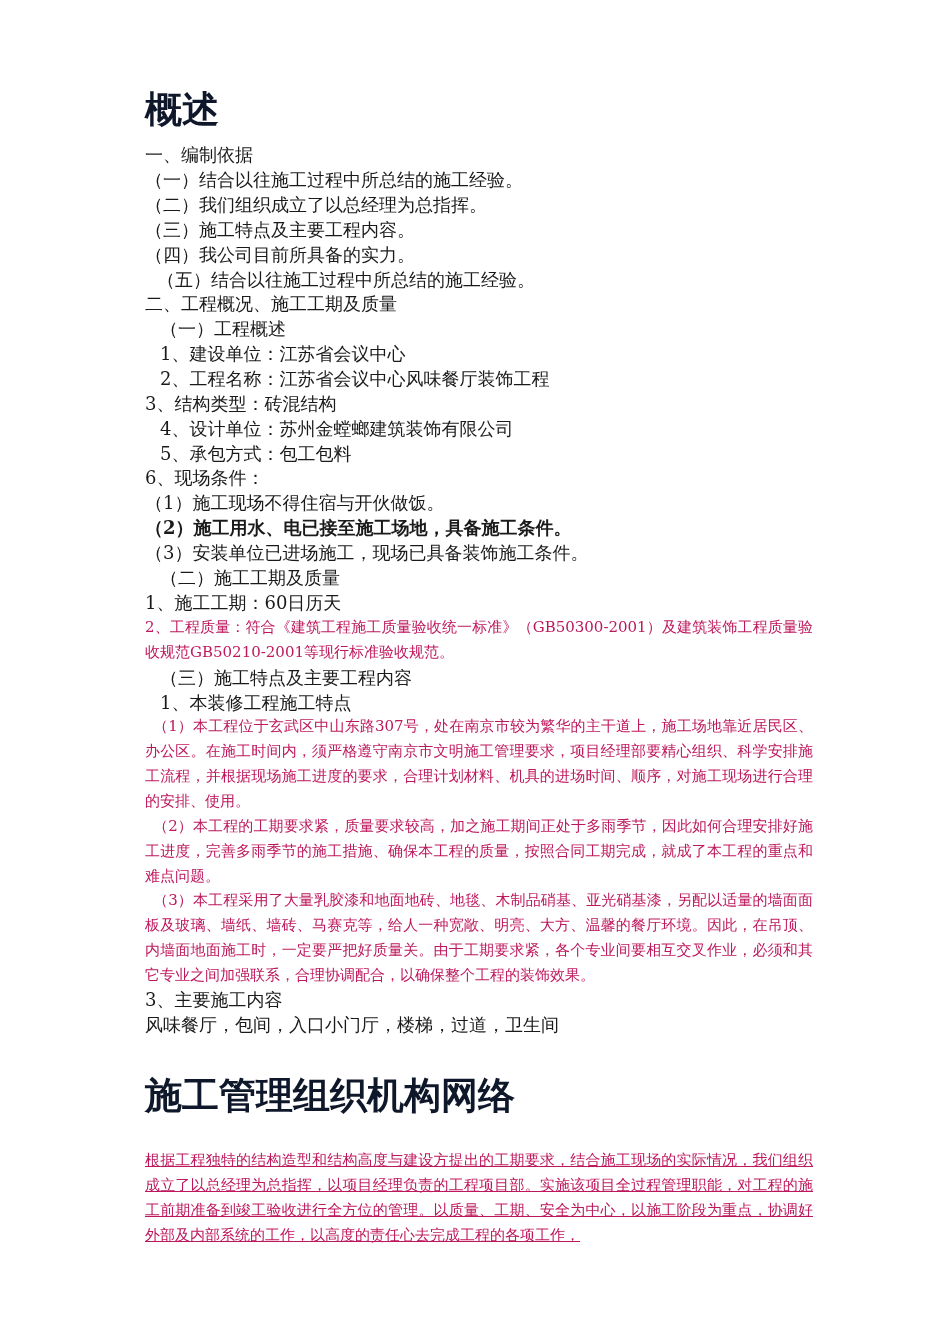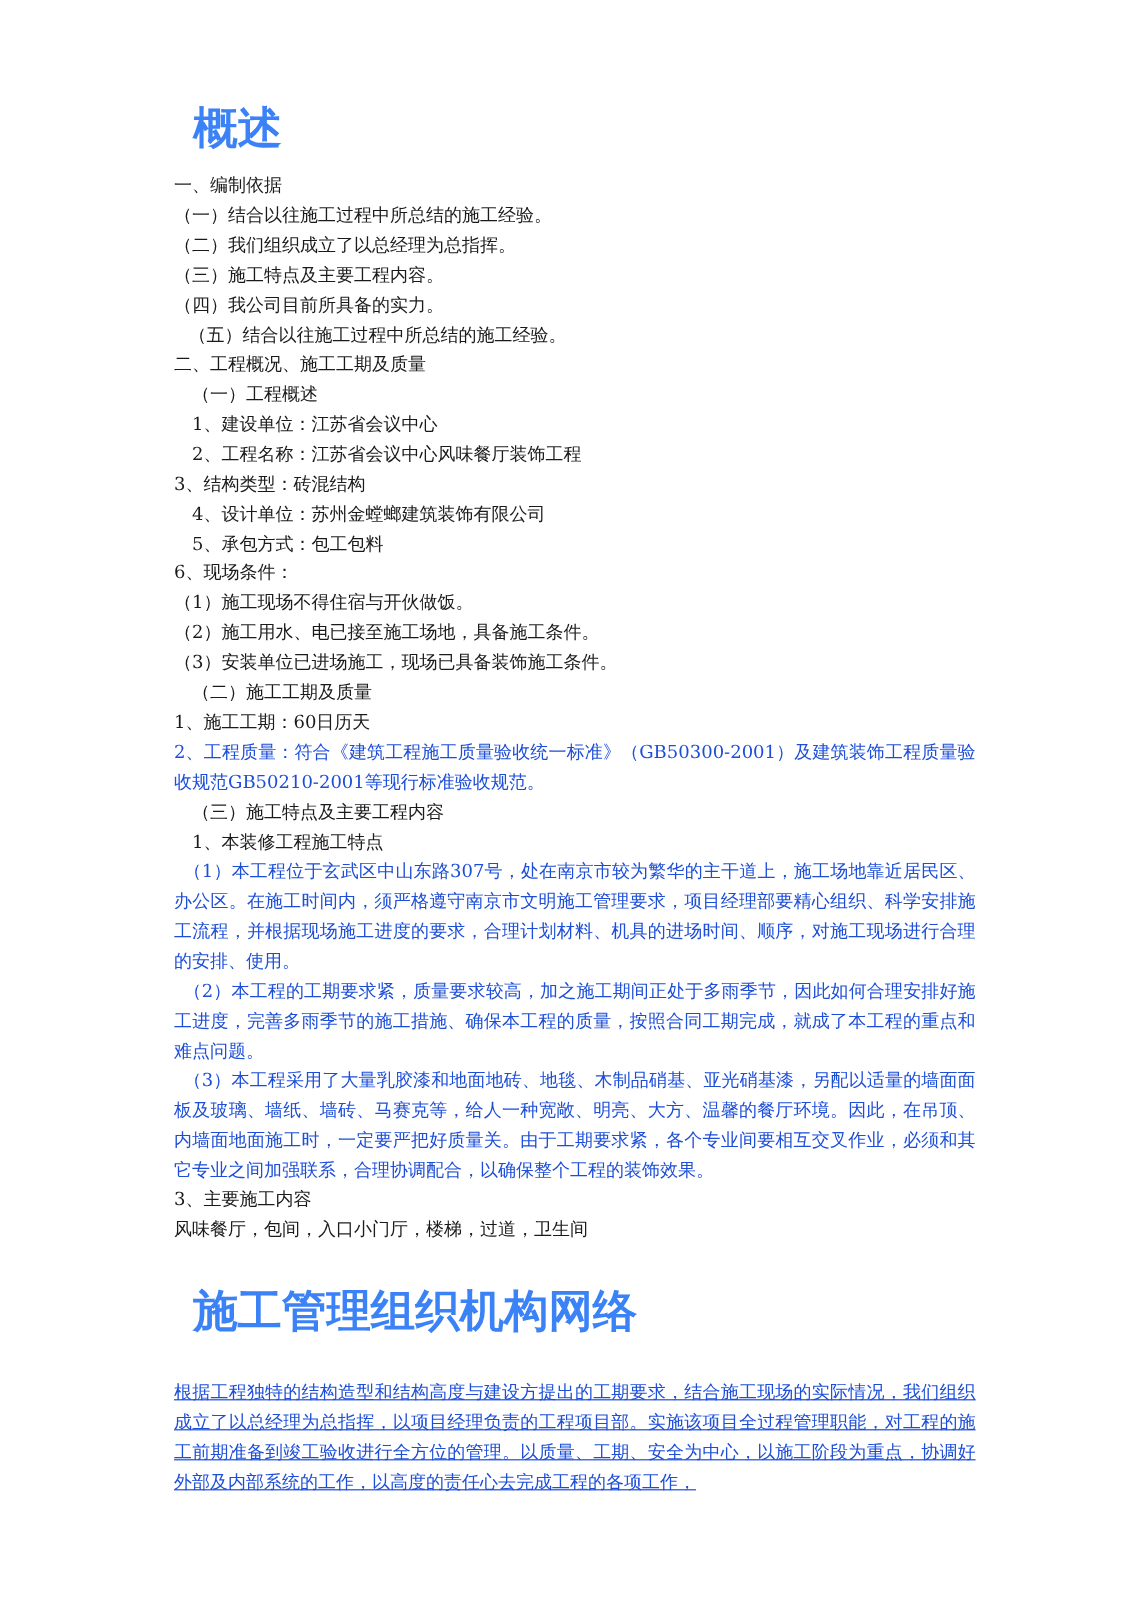--- a/index.html
+++ b/index.html
@@ -3,32 +3,32 @@
 <meta charset="utf-8">
 <style>
   html, body { margin: 0; padding: 0; background: #ffffff; }
   body { width: 950px; height: 1344px; position: relative; overflow: hidden; }
   .page {
     position: absolute; left: 145px; top: 0; width: 670px;
     font-family: "DejaVu Serif", "Liberation Serif", serif;
     color: #111111;
   }
   .h1 {
-    position: absolute; left: 16px;
-    font-family: Liberation Mono, monospace;
-    font-size: 37px; line-height: 44px; font-weight: bold; color: #3b82f6;
+    position: absolute; left: 0;
+    font-family: Liberation Serif, serif;
+    font-size: 37px; line-height: 44px; font-weight: bold; color: #0f172a;
     white-space: nowrap; letter-spacing: 0px;
   }
   .line {
-    position: absolute; left: 0; font-size: 15px; line-height: 25px;
+    position: absolute; left: 0; font-size: 18px; line-height: 25px;
     white-space: nowrap; color: #1a1a1a;
   }
   .para {
     position: absolute; left: 0; width: 668px; font-size: 15px; line-height: 25px;
-    color: #1d4ed8; text-align: justify; text-justify: inter-character;
+    color: #be185d; text-align: justify; text-justify: inter-character;
   }
   .ind2 { left: 15px; }
 </style>
 </head>
 <body>
 
 <div class="page">
 
   <div class="h1" style="top:88px;">概述</div>
 
@@ -41,21 +41,21 @@
 
   <div class="line" style="top:291px;">二、工程概况、施工工期及质量</div>
   <div class="line ind2" style="top:316px;">（一）工程概述</div>
   <div class="line ind2" style="top:341px;">1、建设单位：江苏省会议中心</div>
   <div class="line ind2" style="top:366px;">2、工程名称：江苏省会议中心风味餐厅装饰工程</div>
   <div class="line" style="top:391px;">3、结构类型：砖混结构</div>
   <div class="line ind2" style="top:416px;">4、设计单位：苏州金螳螂建筑装饰有限公司</div>
   <div class="line ind2" style="top:441px;">5、承包方式：包工包料</div>
   <div class="line" style="top:465px;">6、现场条件：</div>
   <div class="line" style="top:490px;">（1）施工现场不得住宿与开伙做饭。</div>
-  <div class="line" style="top:515px;">（2）施工用水、电已接至施工场地，具备施工条件。</div>
+  <div class="line" style="top:515px;font-weight:bold;">（2）施工用水、电已接至施工场地，具备施工条件。</div>
   <div class="line" style="top:540px;">（3）安装单位已进场施工，现场已具备装饰施工条件。</div>
 
   <div class="line ind2" style="top:565px;">（二）施工工期及质量</div>
   <div class="line" style="top:590px;">1、施工工期：60日历天</div>
   <div class="para" style="top:615px;">2、工程质量：符合《建筑工程施工质量验收统一标准》（GB50300-2001）及建筑装饰工程质量验收规范GB50210-2001等现行标准验收规范。</div>
 
   <div class="line ind2" style="top:665px;">（三）施工特点及主要工程内容</div>
   <div class="line ind2" style="top:690px;">1、本装修工程施工特点</div>
 
   <div class="para" style="top:714px; text-indent:8px;">（1）本工程位于玄武区中山东路307号，处在南京市较为繁华的主干道上，施工场地靠近居民区、办公区。在施工时间内，须严格遵守南京市文明施工管理要求，项目经理部要精心组织、科学安排施工流程，并根据现场施工进度的要求，合理计划材料、机具的进场时间、顺序，对施工现场进行合理的安排、使用。</div>

